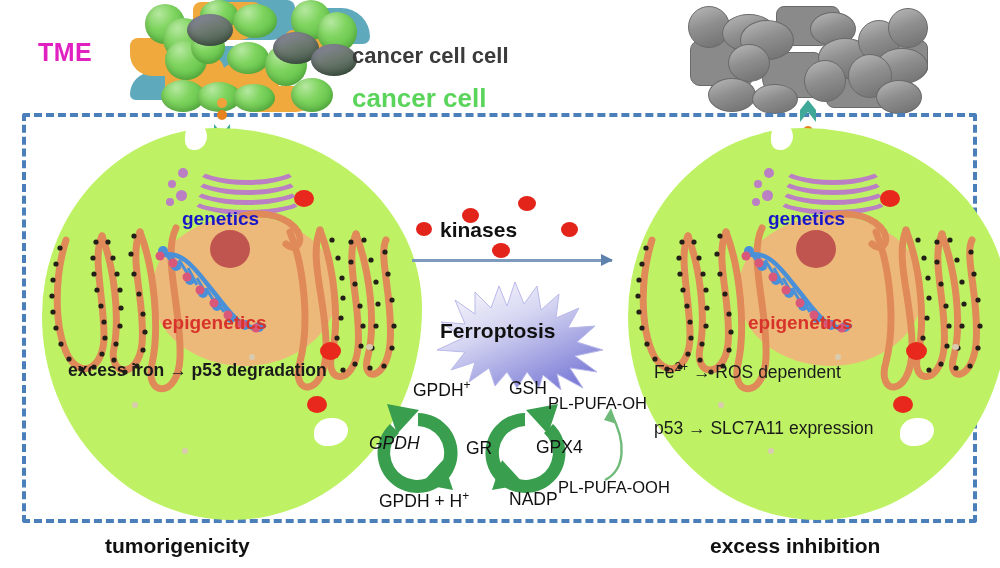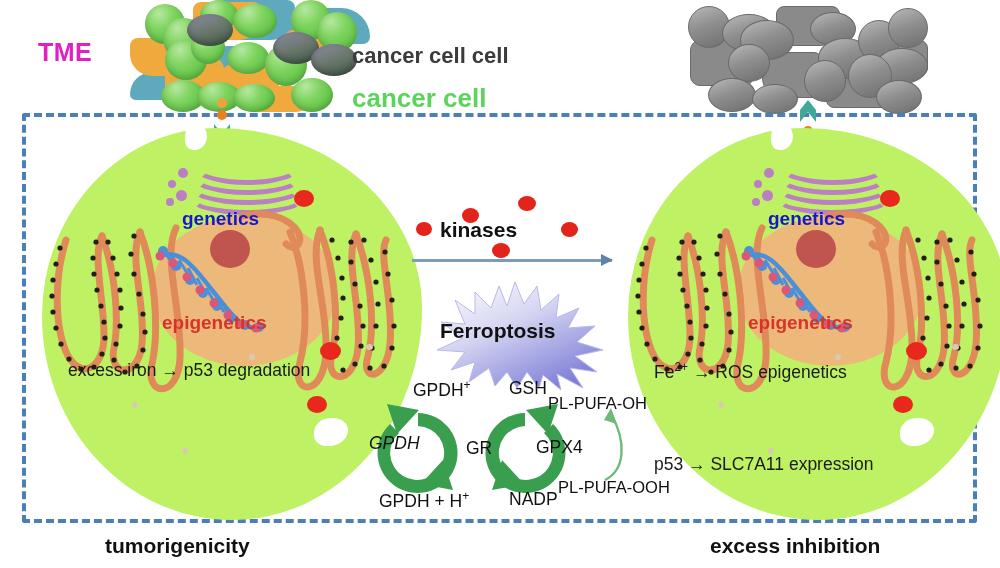--- a/index.html
+++ b/index.html
@@ -290,21 +290,21 @@
   <div class="redgran" style="left:278px;top:214px;width:21px;height:18px;"></div>
   <div class="redgran" style="left:265px;top:268px;width:20px;height:17px;"></div>
   <div class="tinygran" style="left:324px;top:216px;width:7px;height:6px;"></div>
   <div class="tinygran" style="left:207px;top:226px;width:6px;height:6px;"></div>
   <div class="tinygran" style="left:90px;top:274px;width:6px;height:6px;"></div>
   <div class="tinygran" style="left:140px;top:320px;width:6px;height:6px;"></div>
 
   <div class="lbl-genetics nosel" style="left:140px;top:80px;">genetics</div>
   <div class="lbl-epigenetics nosel" style="left:120px;top:184px;">epigenetics</div>
 
-  <div class="celltext nosel" style="left:26px;top:232px;">excess iron → p53 degradation</div>
+  <div class="celltext nosel" style="left:26px;top:232px;font-weight:bold;">excess iron → p53 degradation</div>
 </div>
 
 <div class="bigcell" style="left:628px;top:128px;width:380px;height:392px;">
   <div class="vacuole" style="left:143px;top:-4px;width:22px;height:26px;border-radius:50% 50% 60% 40%;"></div>
   <div class="vacuole" style="left:272px;top:290px;width:34px;height:28px;border-radius:54% 46% 60% 40%;"></div>
 
   <div class="nucleus" style="left:110px;top:88px;width:185px;height:150px;"></div>
   <div class="nucleolus" style="left:168px;top:102px;width:40px;height:38px;"></div>
 
   <div class="golgi-arc" style="left:152px;top:22px;width:96px;height:30px;"></div>
@@ -436,22 +436,22 @@
   <div class="redgran" style="left:278px;top:214px;width:21px;height:18px;"></div>
   <div class="redgran" style="left:265px;top:268px;width:20px;height:17px;"></div>
   <div class="tinygran" style="left:324px;top:216px;width:7px;height:6px;"></div>
   <div class="tinygran" style="left:207px;top:226px;width:6px;height:6px;"></div>
   <div class="tinygran" style="left:90px;top:274px;width:6px;height:6px;"></div>
   <div class="tinygran" style="left:140px;top:320px;width:6px;height:6px;"></div>
 
   <div class="lbl-genetics nosel" style="left:140px;top:80px;">genetics</div>
   <div class="lbl-epigenetics nosel" style="left:120px;top:184px;">epigenetics</div>
 
-  <div class="celltext nosel" style="left:26px;top:232px;"><span>Fe</span><span class="cyc-sup">2+</span><span> → ROS epigenetics</span></div>
-  <div class="celltext nosel" style="left:26px;top:290px;margin-top:36px;">p53 → SLC7A11 expression</div>
+  <div class="celltext nosel" style="left:26px;top:232px;"><span>Fe</span><span class="cyc-sup">2+</span><span> → ROS dependent</span></div>
+  <div class="celltext nosel" style="left:26px;top:290px;">p53 → SLC7A11 expression</div>
 </div>
 
 <div class="exo-dot" style="left:416px;top:222px;width:16px;height:14px;"></div>
 <div class="exo-dot" style="left:462px;top:208px;width:17px;height:15px;"></div>
 <div class="exo-dot" style="left:518px;top:196px;width:18px;height:15px;"></div>
 <div class="exo-dot" style="left:561px;top:222px;width:17px;height:15px;"></div>
 <div class="exo-dot" style="left:492px;top:243px;width:18px;height:15px;"></div>
 <div class="abs nosel" id="exo-label">kinases</div>
 <div class="abs" id="big-arrow"></div>
 

